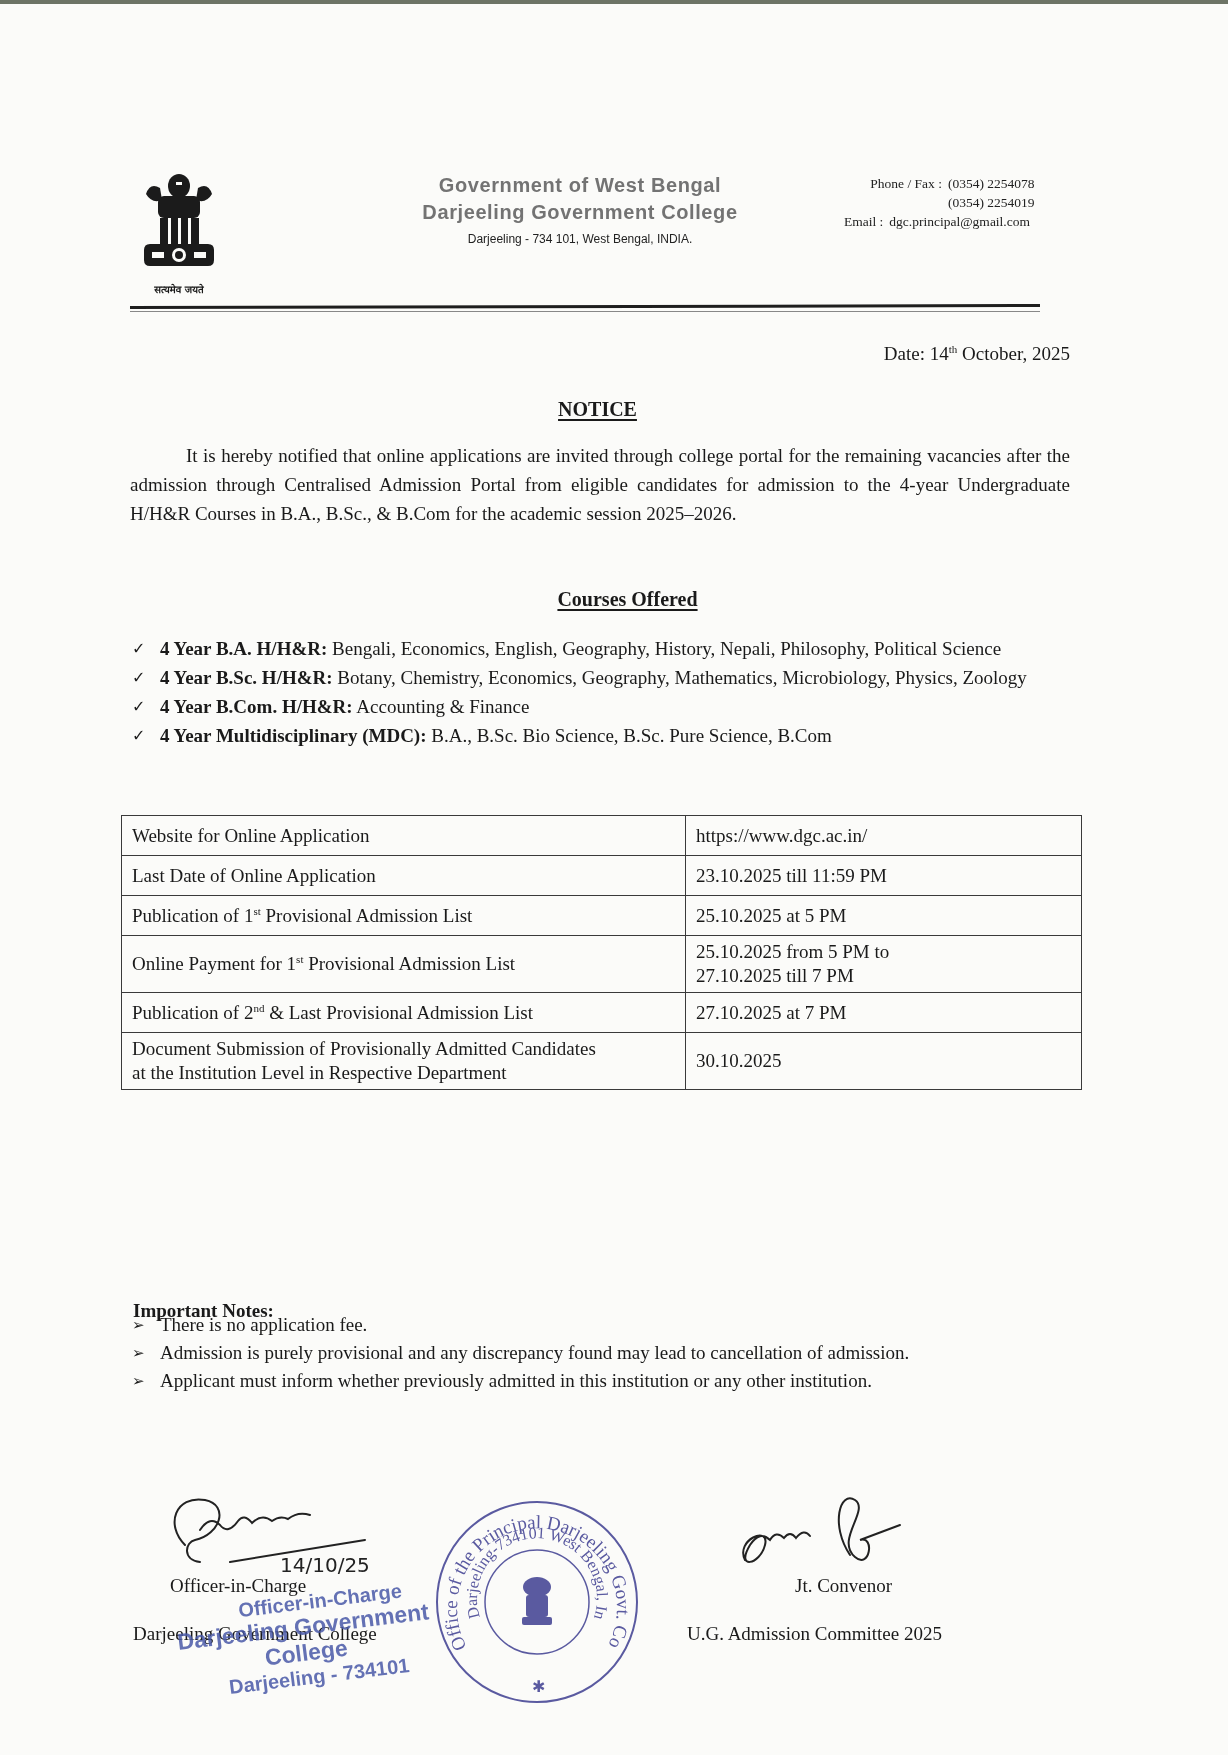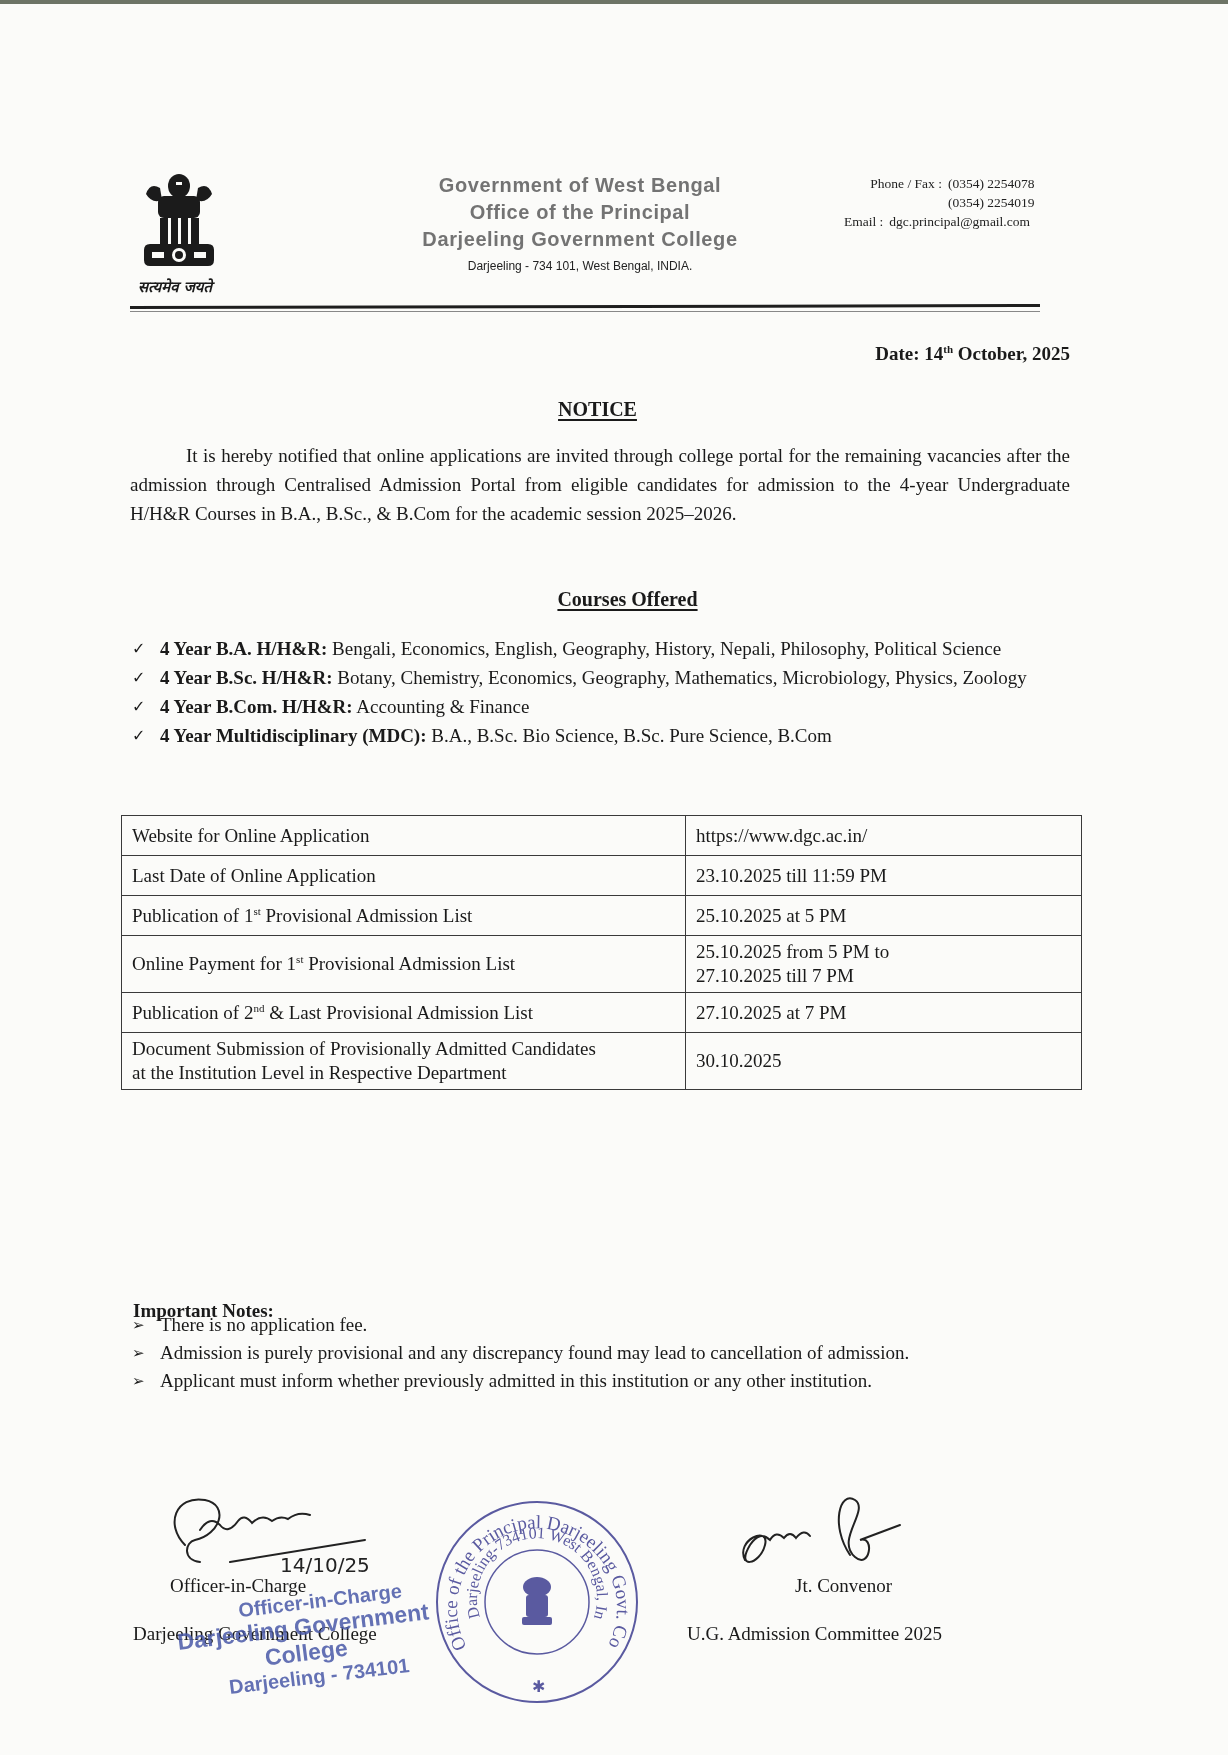--- a/index.html
+++ b/index.html
@@ -8,34 +8,34 @@
     background: #fbfbf9;
     font-family: "Liberation Serif", serif;
     color: #1a1a1a;
   }
   .topstrip { position: absolute; left: 0; top: 0; width: 1228px; height: 4px; background: #6d7466; }
   .abs { position: absolute; }
 
   
   .emblem { left: 138px; top: 168px; width: 82px; height: 128px; }
   .emblem svg { display: block; }
-  .motto { position: absolute; left: 0; bottom: 0; width: 82px; font-family: "DejaVu Sans", sans-serif; font-size: 15px; font-weight: bold; font-style: italic; }
+  .motto { position: absolute; left: 0; bottom: 0; width: 82px; text-align: center; font-family: "DejaVu Sans", sans-serif; font-size: 10px; font-weight: bold; }
   .hdr-center { left: 360px; top: 172px; width: 440px; text-align: center; }
   .hdr-center .l1, .hdr-center .l2, .hdr-center .l3 { font-family: "Liberation Sans", sans-serif; font-weight: bold; font-size: 20px; line-height: 27px; letter-spacing: 0.6px; color: #737373; }
   .hdr-center .l4 { font-family: "Liberation Sans", sans-serif; font-size: 12px; line-height: 26px; color: #222; }
   .contact { left: 770px; top: 174px; width: 300px; font-family: Liberation Serif, serif; font-size: 13.5px; line-height: 19px; color: #222; }
   .contact .row { display: flex; justify-content: flex-end; }
   .contact .lab { margin-right: 6px; }
   .contact .val { width: 122px; }
   .contact .email-row { padding-right: 40px; }
   .rule { left: 130px; top: 305px; width: 910px; height: 3px; background: #1e1e1e; transform: rotate(-0.12deg); }
   .rule2 { left: 130px; top: 311px; width: 910px; height: 1px; background: #888; }
 
   
-  .date { right: 158px; top: 343px; font-weight: bold; font-size: 19px; }
+  .date { right: 158px; top: 343px; font-weight: normal; font-size: 19px; }
   .date sup { font-size: 11px; vertical-align: 7px; }
   .notice-title { left: 0; width: 1195px; top: 398px; text-align: center; font-weight: bold; font-size: 20px; text-decoration: underline; text-underline-offset: 3px; }
   .para { left: 130px; top: 441px; width: 940px; font-size: 19px; line-height: 29px; text-align: justify; text-indent: 56px; }
   .courses-title { left: 0; width: 1255px; top: 588px; text-align: center; font-weight: bold; font-size: 20px; text-decoration: underline; text-underline-offset: 3px; }
   .courses { left: 130px; top: 634px; width: 930px; font-size: 19px; line-height: 29px; margin: 0; padding: 0; list-style: none; }
   .courses li { position: relative; padding-left: 30px; }
   .courses .chk { position: absolute; left: 2px; top: 0; font-family: "DejaVu Sans", sans-serif; font-size: 16px; }
   .courses b { font-weight: bold; }
 
   
@@ -94,21 +94,20 @@
       <path d="M56 84 h12 v6 h-12 z"></path>
       <rect x="38" y="14" width="6" height="3"></rect>
     </g>
     <circle cx="41" cy="87" r="4" fill="#1b1b1b"></circle>
   </svg>
   <div class="motto">सत्यमेव जयते</div>
 </div>
 
 <div class="abs hdr-center">
   <div class="l1">Government of West Bengal</div>
-  <div class="l2">Office of the Principal</div>
   <div class="l3">Darjeeling Government College</div>
   <div class="l4">Darjeeling - 734 101, West Bengal, INDIA.</div>
 </div>
 
 <div class="abs contact">
   <div class="row">
     <span class="lab">Phone / Fax :</span>
     <span class="val">(0354) 2254078</span>
   </div>
   <div class="row">

